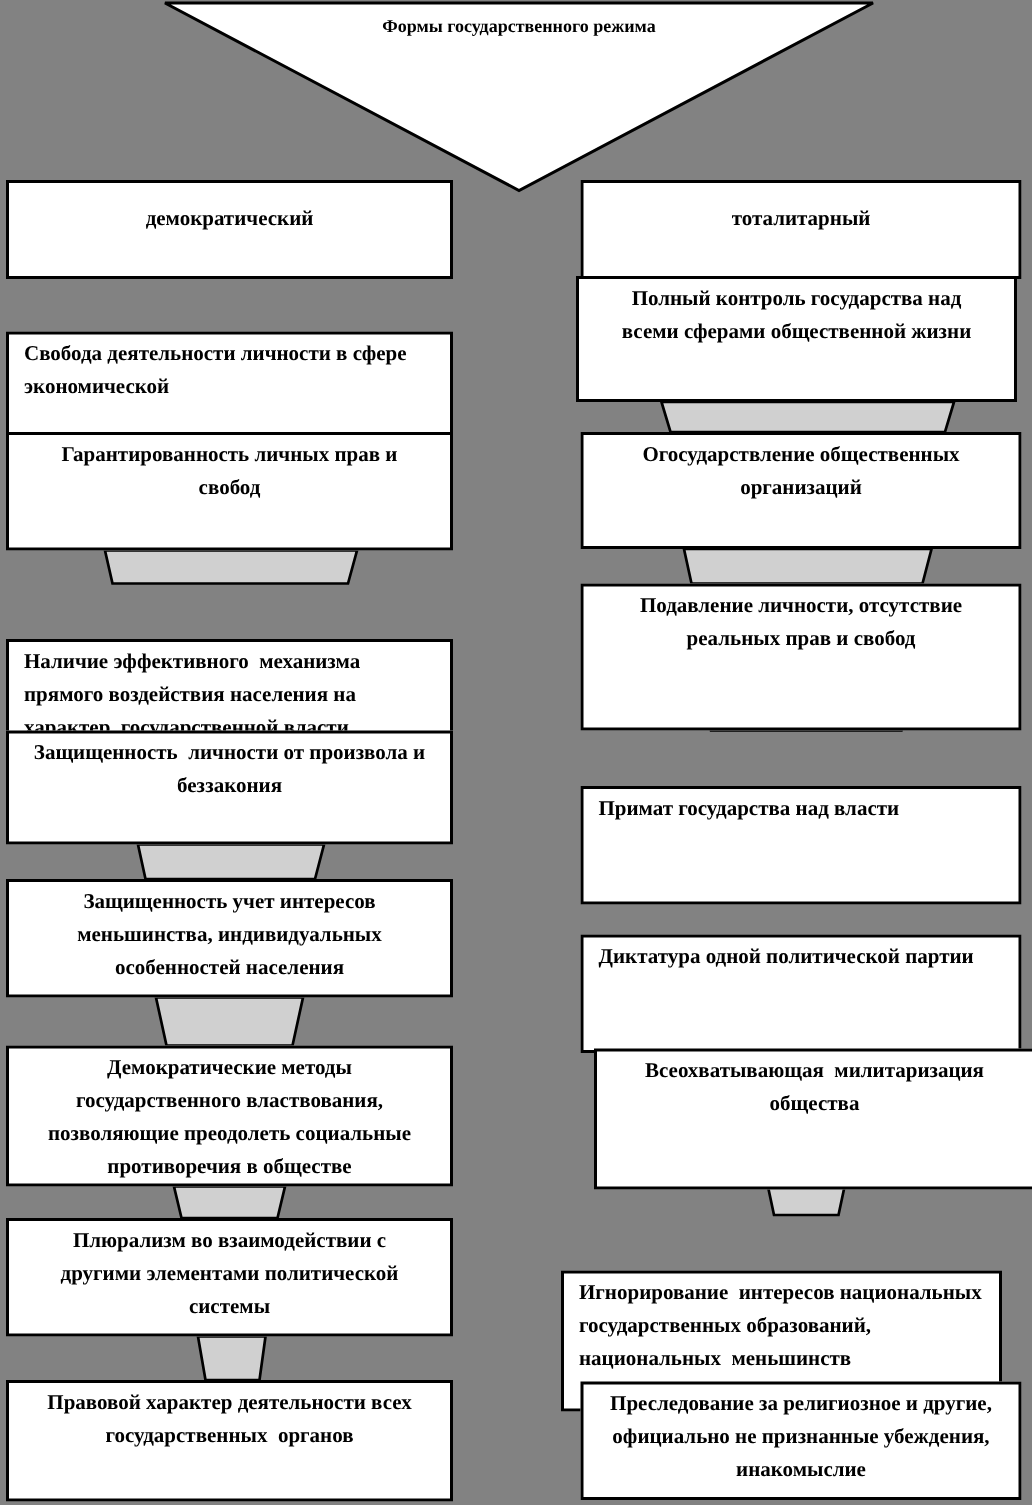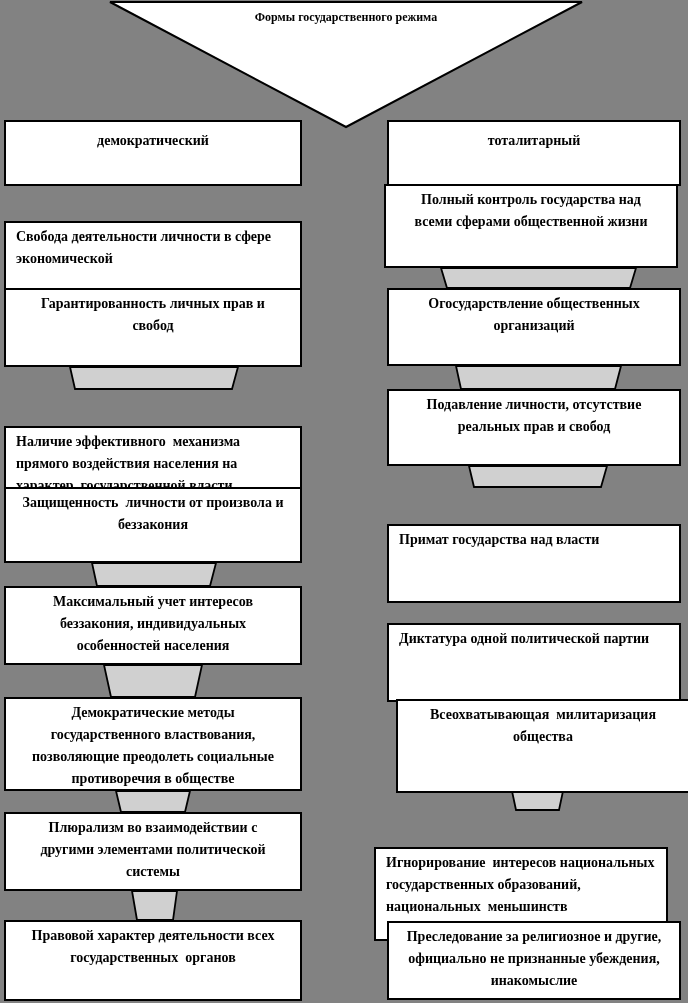--- a/index.html
+++ b/index.html
@@ -38,21 +38,21 @@
     color: #000;
     font-weight: bold;
     font-size: 14px;
     line-height: 22px;
     white-space: pre-wrap;
     overflow: hidden;
   }
   .ta-c { text-align: center; padding: 3px 20px; }
   .ta-l { text-align: left;  padding: 3px 10px; margin-top: 37px; }
   .pad-sm { padding-left: 8px; padding-right: 8px; }
-  .header { padding-top: 8px; }
+  .header { padding-top: 14px; }
 </style>
 </head>
 <body>
 
 <svg id="shapes-layer" viewBox="0 0 688 1003" xmlns="http://www.w3.org/2000/svg">
     <polygon points="110,2 582,2 346,127" fill="#ffffff" stroke="#000000" stroke-width="2"></polygon>
     <polygon points="56,268 258,268 252,288 62,288" fill="#d0d0d0" stroke="#000000" stroke-width="1.8"></polygon>
     <polygon points="70,367 238,367 232,389 75,389" fill="#d0d0d0" stroke="#000000" stroke-width="1.8"></polygon>
     <polygon points="80,464 228,464 222,487 85,487" fill="#d0d0d0" stroke="#000000" stroke-width="1.8"></polygon>
     <polygon points="92,563 216,563 210,586 97,586" fill="#d0d0d0" stroke="#000000" stroke-width="1.8"></polygon>
@@ -68,26 +68,26 @@
     <polygon points="524,888 541,888 538,921 527,921" fill="#d0d0d0" stroke="#000000" stroke-width="1.8"></polygon>
   </svg>
 
 <div class="diagram-title">Формы государственного режима</div>
 
 <div class="box ta-c header" style="left:4px;top:120px;width:298px;height:66px">демократический</div>
 <div class="box ta-l" style="left:4px;top:184px;width:298px;height:84px">Свобода деятельности личности в сфере экономической</div>
 <div class="box ta-c" style="left:4px;top:288px;width:298px;height:79px">Гарантированность личных прав и свобод</div>
 <div class="box ta-l" style="left:4px;top:389px;width:298px;height:75px">Наличие эффективного  механизма прямого воздействия населения на характер  государственной власти</div>
 <div class="box ta-c pad-sm" style="left:4px;top:487px;width:298px;height:76px">Защищенность  личности от произвола и беззакония</div>
-<div class="box ta-c" style="left:4px;top:586px;width:298px;height:79px">Максимальный учет интересов беззакония, индивидуальных особенностей населения</div>
+<div class="box ta-c" style="left:4px;top:586px;width:298px;height:79px">Защищенность учет интересов меньшинства, индивидуальных особенностей населения</div>
 <div class="box ta-c" style="left:4px;top:697px;width:298px;height:94px">Демократические методы государственного властвования, позволяющие преодолеть социальные противоречия в обществе</div>
 <div class="box ta-c" style="left:4px;top:812px;width:298px;height:79px">Плюрализм во взаимодействии с другими элементами политической системы</div>
 <div class="box ta-c" style="left:4px;top:920px;width:298px;height:81px">Правовой характер деятельности всех государственных  органов</div>
 
 <div class="box ta-c header" style="left:387px;top:120px;width:294px;height:66px">тоталитарный</div>
 <div class="box ta-c" style="left:384px;top:184px;width:294px;height:84px">Полный контроль государства над всеми сферами общественной жизни</div>
 <div class="box ta-c" style="left:387px;top:288px;width:294px;height:78px">Огосударствление общественных организаций</div>
-<div class="box ta-c" style="left:387px;top:389px;width:294px;height:77px">Подавление личности, отсутствие реальных прав и свобод</div>
+<div class="box ta-c" style="left:387px;top:389px;width:294px;height:98px">Подавление личности, отсутствие реальных прав и свобод</div>
 <div class="box ta-l" style="left:387px;top:487px;width:294px;height:79px">Примат государства над власти</div>
 <div class="box ta-l" style="left:387px;top:586px;width:294px;height:79px">Диктатура одной политической партии</div>
 <div class="box ta-c" style="left:396px;top:699px;width:294px;height:94px">Всеохватывающая  милитаризация общества</div>
 <div class="box ta-l" style="left:374px;top:810px;width:294px;height:94px">Игнорирование  интересов национальных государственных образований, национальных  меньшинств</div>
 <div class="box ta-c pad-sm" style="left:387px;top:921px;width:294px;height:79px">Преследование за религиозное и другие, официально не признанные убеждения, инакомыслие</div>
 
 </body></html>

